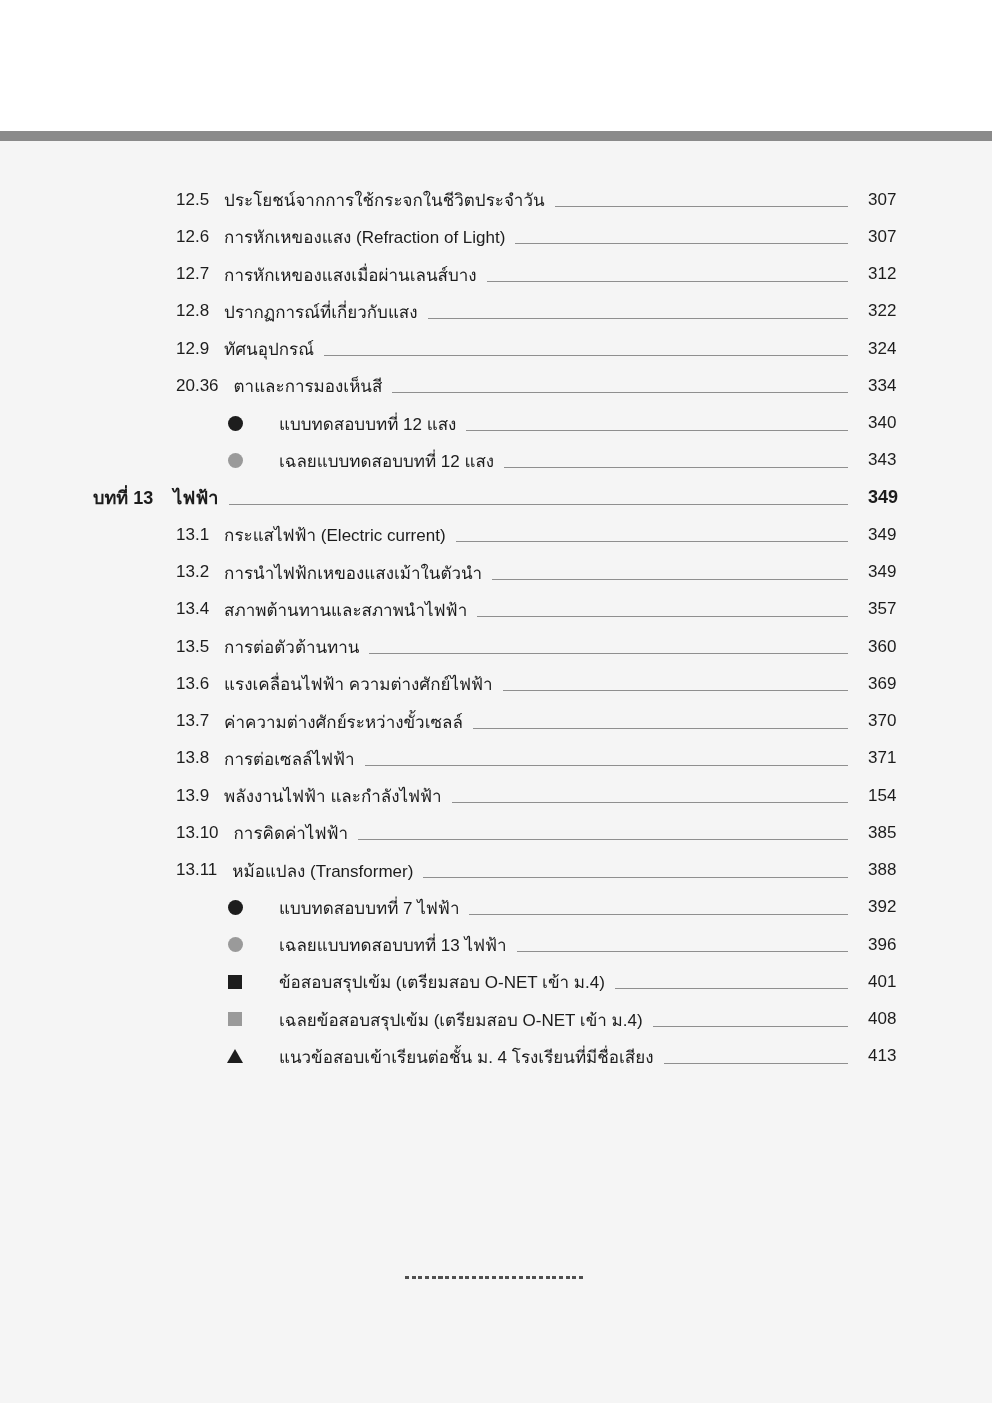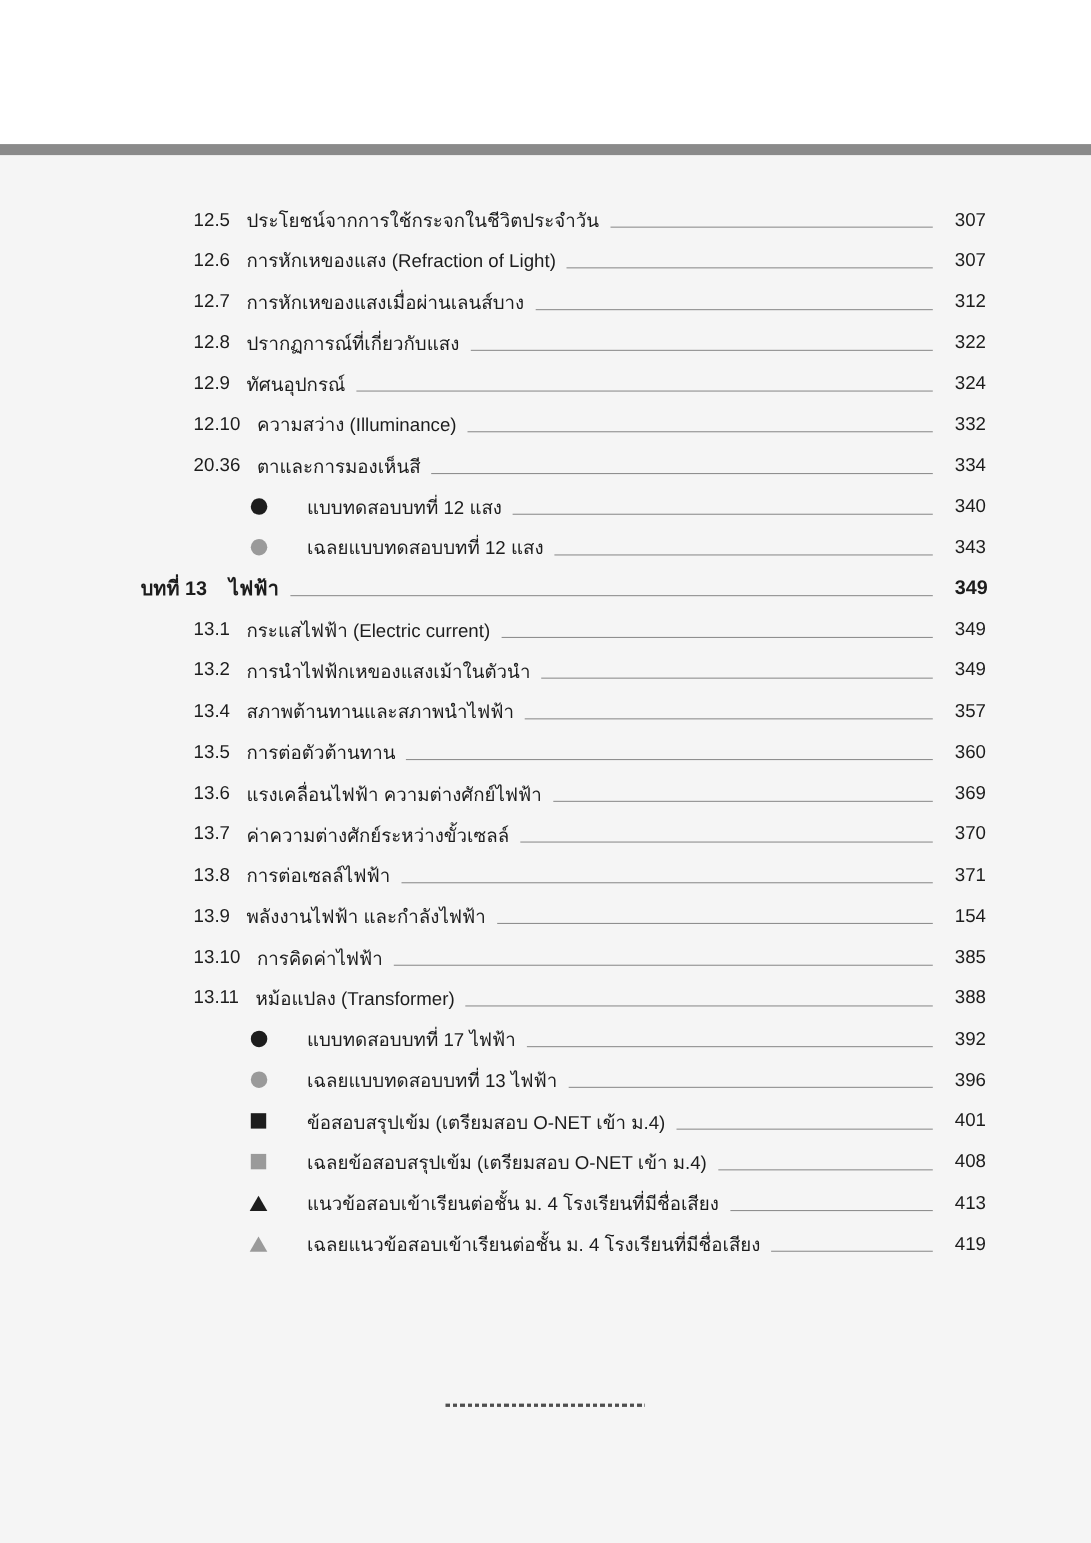--- a/index.html
+++ b/index.html
@@ -36,21 +36,21 @@
   }
   .row {
     height: 37.26px;
     display: flex; align-items: center;
     font-size: 17px; white-space: nowrap;
     color: var(--text);
   }
   .row .num { flex: none; }
   .row.section .num { margin-left: 83px; margin-right: 15px; }
   .row.chapter { font-weight: bold; font-size: 18px; }
-  .row.chapter .num { margin-right: 20px; margin-left: 35px; }
+  .row.chapter .num { margin-right: 20px; }
   .row.chapter .title { letter-spacing: 0.2px; }
   .shape-box {
     flex: none;
     margin-left: 134px; margin-right: 36px;
     width: 16px; height: 16px;
     display: flex; align-items: center; justify-content: center;
   }
   .shape { display: block; }
   .circle-black { width: 15px; height: 15px; border-radius: 50%; background: var(--marker_black); }
   .circle-gray  { width: 15px; height: 15px; border-radius: 50%; background: var(--marker_gray); }
@@ -117,26 +117,20 @@
     <span class="leader"></span>
     <span class="page-num">322</span>
   </div>
     <div class="row section">
     <span class="num">12.9</span>
     <span class="title">ทัศนอุปกรณ์</span>
     <span class="leader"></span>
     <span class="page-num">324</span>
   </div>
     <div class="row section">
-    <span class="num">12.10</span>
-    <span class="title">ความสว่าง (Illuminance)</span>
-    <span class="leader"></span>
-    <span class="page-num">332</span>
-  </div>
-    <div class="row section">
     <span class="num">20.36</span>
     <span class="title">ตาและการมองเห็นสี</span>
     <span class="leader"></span>
     <span class="page-num">334</span>
   </div>
     <div class="row marker-row">
     <span class="shape-box">
       <span class="shape circle-black"></span>
     </span>
     <span class="title">แบบทดสอบบทที่ 12 แสง</span>
@@ -214,21 +208,21 @@
     <div class="row section">
     <span class="num">13.11</span>
     <span class="title">หม้อแปลง (Transformer)</span>
     <span class="leader"></span>
     <span class="page-num">388</span>
   </div>
     <div class="row marker-row">
     <span class="shape-box">
       <span class="shape circle-black"></span>
     </span>
-    <span class="title">แบบทดสอบบทที่ 17 ไฟฟ้า</span>
+    <span class="title">แบบทดสอบบทที่ 7 ไฟฟ้า</span>
     <span class="leader"></span>
     <span class="page-num">392</span>
   </div>
     <div class="row marker-row">
     <span class="shape-box">
       <span class="shape circle-gray"></span>
     </span>
     <span class="title">เฉลยแบบทดสอบบทที่ 13 ไฟฟ้า</span>
     <span class="leader"></span>
     <span class="page-num">396</span>
@@ -250,23 +244,15 @@
     <span class="page-num">408</span>
   </div>
     <div class="row marker-row">
     <span class="shape-box">
       <span class="shape triangle-black"></span>
     </span>
     <span class="title">แนวข้อสอบเข้าเรียนต่อชั้น ม. 4 โรงเรียนที่มีชื่อเสียง</span>
     <span class="leader"></span>
     <span class="page-num">413</span>
   </div>
-    <div class="row marker-row">
-    <span class="shape-box">
-      <span class="shape triangle-gray"></span>
-    </span>
-    <span class="title">เฉลยแนวข้อสอบเข้าเรียนต่อชั้น ม. 4 โรงเรียนที่มีชื่อเสียง</span>
-    <span class="leader"></span>
-    <span class="page-num">419</span>
-  </div>
   </div>
 
 <div class="dashes"></div>
 
 </body></html>

